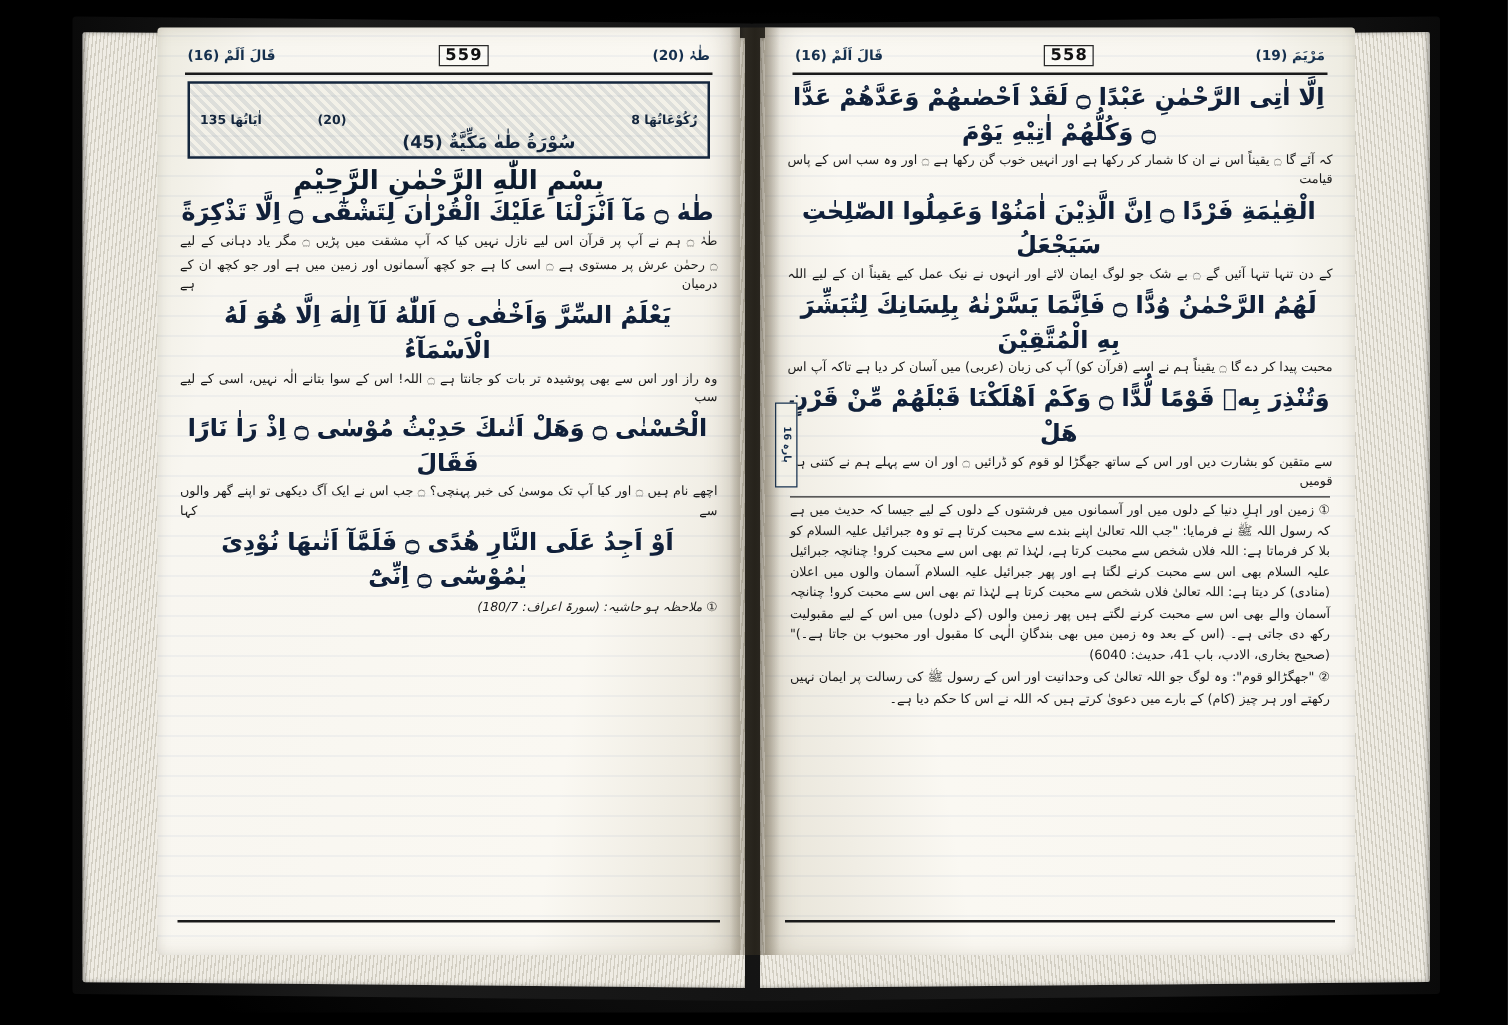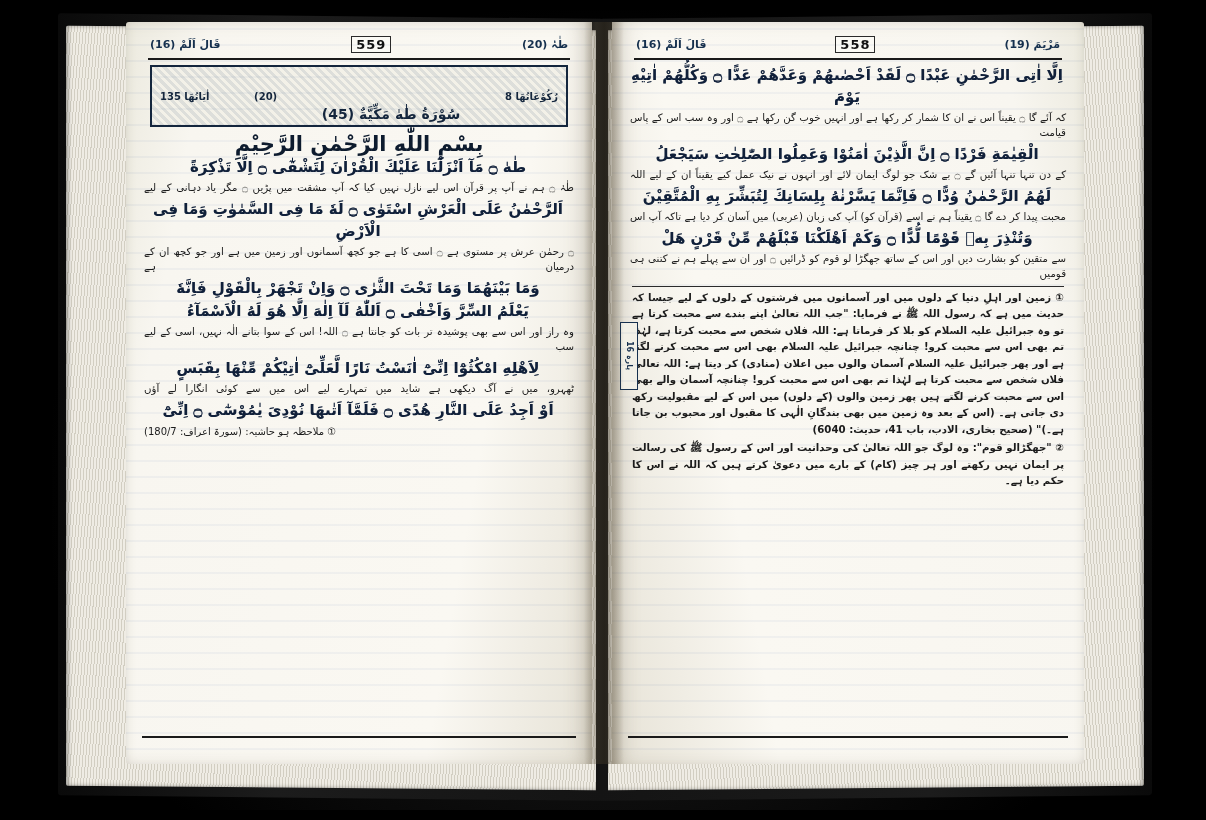--- a/index.html
+++ b/index.html
@@ -173,21 +173,21 @@
     text-align: center;
     font-size: 21px;
     color: #0d1b2e;
     margin: 5px 0 0 0;
     font-weight: bold;
     letter-spacing: 0.5px;
   }
 
   .ayah-line {
     text-align: center;
-    font-size: 15px;
+    font-size: 19px;
     line-height: 1.45;
     color: #10203a;
     font-weight: bold;
     letter-spacing: 0.3px;
     margin: 1px 2px 0 0;
     text-shadow: 0 0 0.4px rgba(16,32,58,0.35);
   }
   .tafsir-line {
     font-size: 10.2px;
     line-height: 1.5;
@@ -202,27 +202,28 @@
     margin: 3px 2px;
   }
 
   .notes {
     font-size: 10.2px;
     line-height: 1.62;
     color: #1b1b1b;
     text-align: justify;
     margin: 2px 2px;
   }
-  .notes p { margin: 0 0 2px 0; font-weight: bold; }
+  .notes p { margin: 0 0 2px 0; }
 
   .footnote {
     font-size: 10px;
     color: #1b1b1b;
     margin-top: 4px;
-    text-align: left;
+    text-align: right;
+    font-style: italic;
   }
 
   .bottom-rule {
     position: absolute;
     left: 16px; right: 16px; bottom: 26px;
     height: 2px;
     background: #1a1a1a;
     box-shadow: 0 3px 0 -1.5px #1a1a1a;
   }
 
@@ -286,33 +287,31 @@
         <span>اٰيَاتُهَا 135</span>
       </div>
 
       <div class="basmala">بِسْمِ اللّٰهِ الرَّحْمٰنِ الرَّحِيْمِ</div>
 
       <div>
         <div class="ayah-line">طٰهٰ ۝ مَآ اَنْزَلْنَا عَلَيْكَ الْقُرْاٰنَ لِتَشْقٰٓى ۝ اِلَّا تَذْكِرَةً</div>
         <div class="tafsir-line">طٰہٰ ۝ ہم نے آپ پر قرآن اس لیے نازل نہیں کیا کہ آپ مشقت میں پڑیں ۝ مگر یاد دہانی کے لیے</div>
       </div>
       <div>
-        <div class="ayah-line">اَلرَّحْمٰنُ عَلَى الْعَرْشِ اسْتَوٰى ۝ لَهٗ مَا فِى السَّمٰوٰتِ وَمَا فِى الْاَرْضِ</div>
         <div class="tafsir-line">۝ رحمٰن عرش پر مستوی ہے ۝ اسی کا ہے جو کچھ آسمانوں اور زمین میں ہے اور جو کچھ ان کے درمیان ہے</div>
       </div>
       <div>
-        <div class="ayah-line">وَمَا بَيْنَهُمَا وَمَا تَحْتَ الثَّرٰى ۝ وَاِنْ تَجْهَرْ بِالْقَوْلِ فَاِنَّهٗ</div>
       </div>
       <div>
         <div class="ayah-line">يَعْلَمُ السِّرَّ وَاَخْفٰى ۝ اَللّٰهُ لَآ اِلٰهَ اِلَّا هُوَ لَهُ الْاَسْمَآءُ</div>
         <div class="tafsir-line">وہ راز اور اس سے بھی پوشیدہ تر بات کو جانتا ہے ۝ اللہ! اس کے سوا بتانے الٰہ نہیں، اسی کے لیے سب</div>
       </div>
       <div>
-        <div class="ayah-line">لِاَهْلِهِ امْكُثُوْٓا اِنِّىْٓ اٰنَسْتُ نَارًا لَّعَلِّىْٓ اٰتِيْكُمْ مِّنْهَا بِقَبَسٍ</div>
-        <div class="tafsir-line">ٹھہرو، میں نے آگ دیکھی ہے شاید میں تمہارے لیے اس میں سے کوئی انگارا لے آؤں</div>
+        <div class="ayah-line">الْحُسْنٰى ۝ وَهَلْ اَتٰىكَ حَدِيْثُ مُوْسٰى ۝ اِذْ رَاٰ نَارًا فَقَالَ</div>
+        <div class="tafsir-line">اچھے نام ہیں ۝ اور کیا آپ تک موسیٰ کی خبر پہنچی؟ ۝ جب اس نے ایک آگ دیکھی تو اپنے گھر والوں سے کہا</div>
       </div>
       <div>
         <div class="ayah-line">اَوْ اَجِدُ عَلَى النَّارِ هُدًى ۝ فَلَمَّآ اَتٰىهَا نُوْدِىَ يٰمُوْسٰٓى ۝ اِنِّىْٓ</div>
       </div>
 
       <div class="footnote">① ملاحظہ ہو حاشیہ: (سورۃ اعراف: 180/7)</div>
 
       <div class="bottom-rule"></div>
       <div class="bleed"></div>
     </div>

